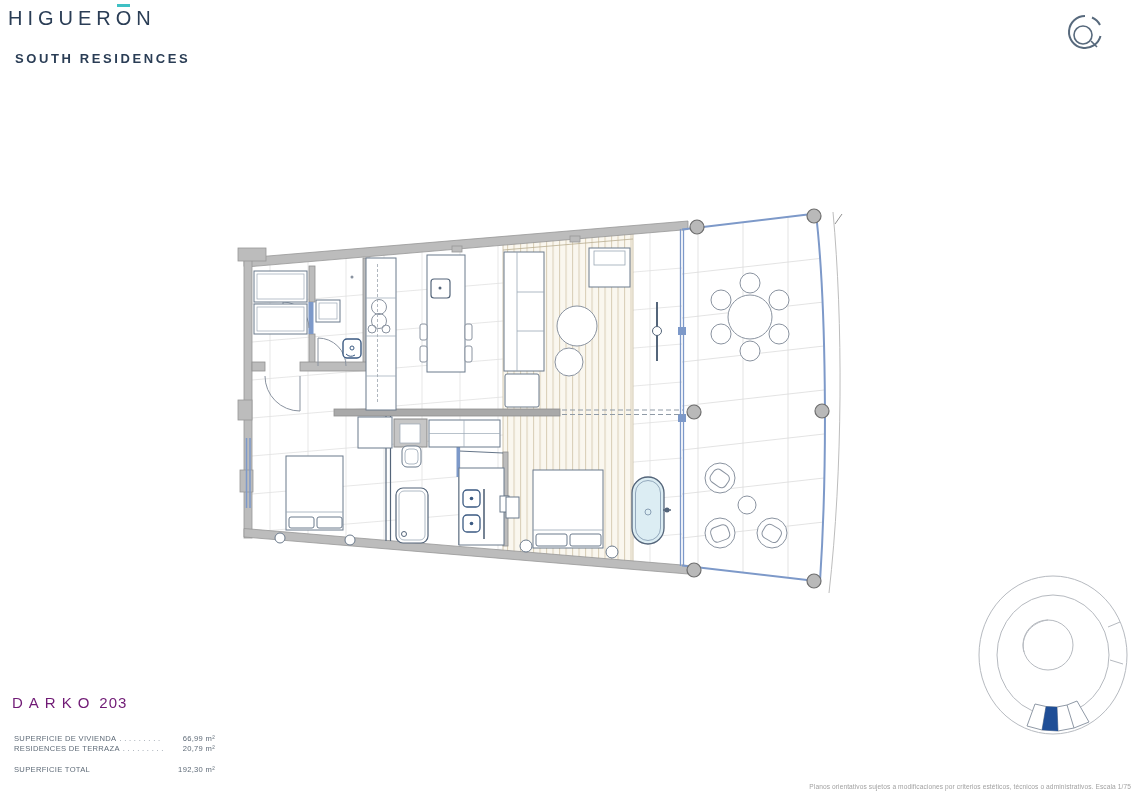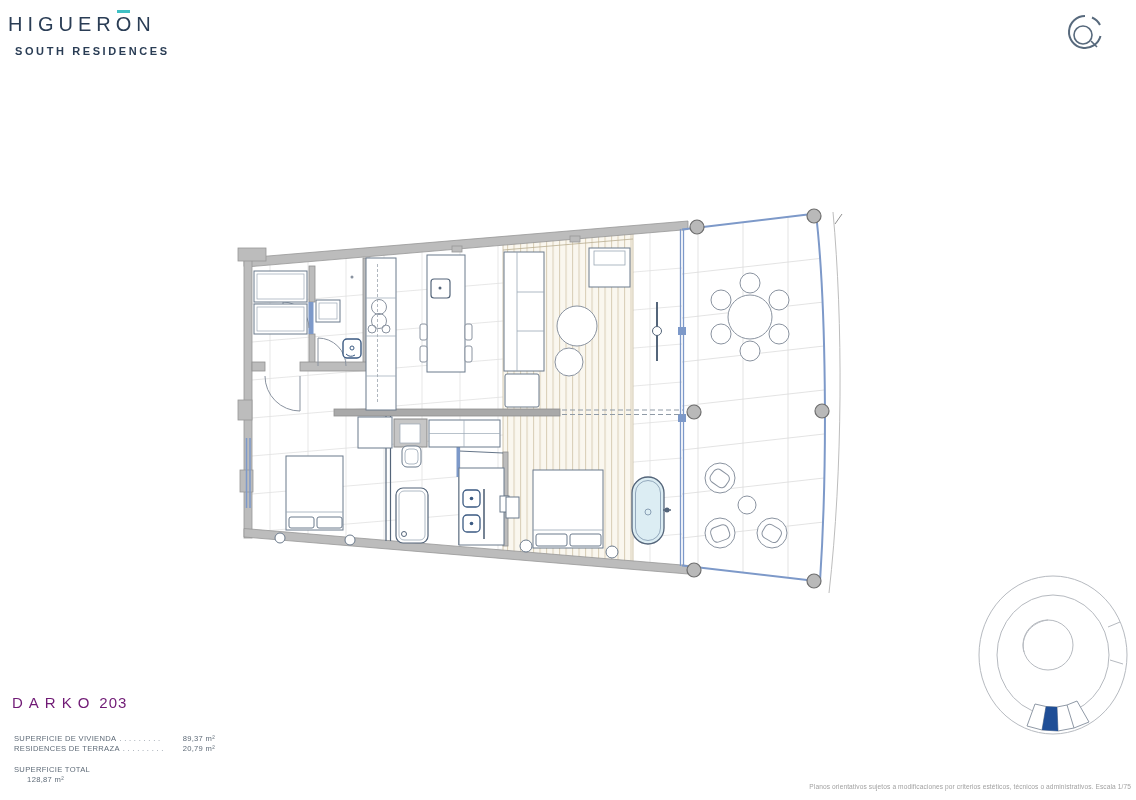--- a/index.html
+++ b/index.html
@@ -2,34 +2,34 @@
 <html><head>
 <meta charset="utf-8">
 <style>
   html,body{margin:0;padding:0;background:#fff;}
   body{width:1136px;height:800px;position:relative;overflow:hidden;
        font-family:"Liberation Sans", sans-serif;color:#2a3d55;}
   .abs{position:absolute;}
 
   
   .logo{left:8px;top:8px;line-height:1;}
-  .logo-word{font-size:20px;letter-spacing:5px;font-weight:400;color:#2a3d55;white-space:nowrap;margin-top:6px;}
+  .logo-word{font-size:20px;letter-spacing:5px;font-weight:400;color:#2a3d55;white-space:nowrap;}
   .logo-accent{position:relative;display:inline-block;}
   .logo-accent::before{content:"";position:absolute;top:-4px;left:1px;width:13px;height:3px;background:#3fc0c4;}
-  .logo-sub{margin-top:12px;margin-left:7px;font-size:11px;font-weight:700;letter-spacing:2.6px;color:#2a3d55;}
+  .logo-sub{margin-top:24px;margin-left:7px;font-size:13px;font-weight:700;letter-spacing:2.6px;color:#2a3d55;}
 
   
   .unit-title{left:12px;top:694px;font-size:15px;color:#701a75;white-space:nowrap;}
   .unit-name{letter-spacing:6px;}
   .unit-number{letter-spacing:1px;margin-left:4px;}
   .areas{left:14px;top:734px;width:201px;font-size:7.6px;color:#5f6b78;letter-spacing:.3px;}
   .area-row{display:flex;align-items:baseline;line-height:10px;white-space:nowrap;}
   .area-leader{flex:1;overflow:hidden;color:#7c8794;padding:0 3px;}
   .area-value{width:50px;text-align:right;}
-  .area-total{display:flex;justify-content:center;margin-top:11px;line-height:10px;flex-direction:column;}
+  .area-total{display:flex;justify-content:space-between;margin-top:11px;line-height:10px;}
   .area-total .t-label{margin-right:20px;}
 
   
   .disclaimer{right:5px;top:783px;font-size:6.6px;color:#a2a2a2;letter-spacing:.1px;}
 
   svg.sheet{position:absolute;left:0;top:0;width:1136px;height:800px;}
 </style>
 </head>
 <body>
 
@@ -335,26 +335,26 @@
 </div>
 
 <div class="abs unit-title">
   <span class="unit-name">DARKO</span><span class="unit-number">203</span>
 </div>
 
 <div class="abs areas">
   <div class="area-row">
     <span>SUPERFICIE DE VIVIENDA</span>
     <span class="area-leader">. . . . . . . . .</span>
-    <span class="area-value">89,37 m²</span>
+    <span class="area-value">66,99 m²</span>
   </div>
   <div class="area-row">
     <span>RESIDENCES DE TERRAZA</span>
     <span class="area-leader">. . . . . . . . .</span>
     <span class="area-value">20,79 m²</span>
   </div>
   <div class="area-total">
     <span class="t-label">SUPERFICIE TOTAL</span>
-    <span class="area-value">128,87 m²</span>
+    <span class="area-value">192,30 m²</span>
   </div>
 </div>
 
 <div class="abs disclaimer">Planos orientativos sujetos a modificaciones por criterios estéticos, técnicos o administrativos. Escala 1/75</div>
 
 </body></html>

